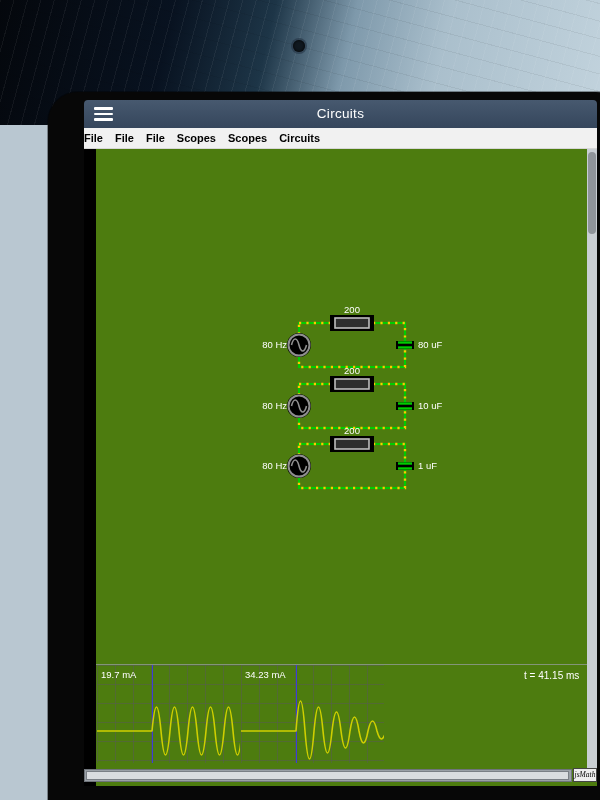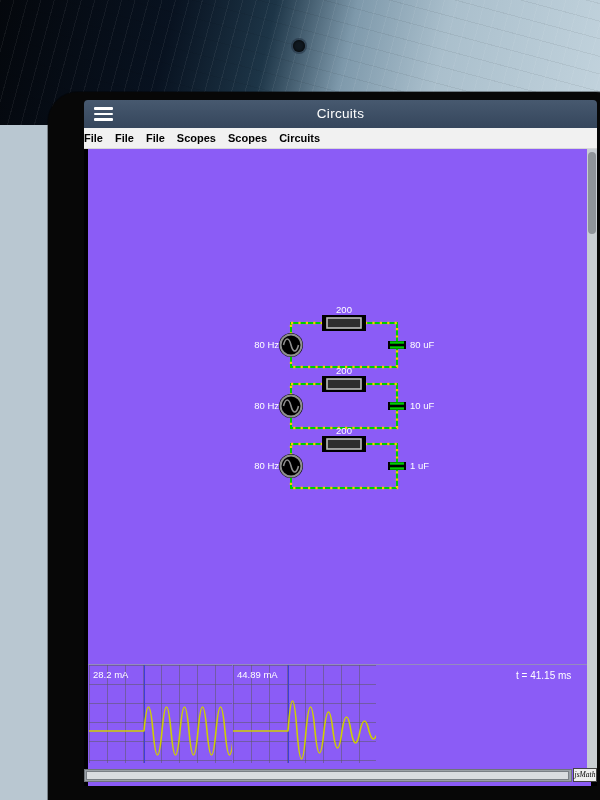--- a/index.html
+++ b/index.html
@@ -51,21 +51,21 @@
 
   
   .menubar{
     position:absolute;left:0;top:28px;width:513px;height:21px;background:#f1f1f1;
     display:flex;align-items:center;gap:12px;box-sizing:border-box;
     border-bottom:1px solid #d7d7d7;
   }
   .menu-item{font-size:11px;font-weight:bold;color:#000;cursor:pointer;white-space:nowrap;}
 
   
-  .canvas{position:absolute;left:4px;top:49px;width:503px;height:637px;background:#8b5cf6;}
+  .canvas{position:absolute;left:12px;top:49px;width:503px;height:637px;background:#4d7c0f;}
 
   
   .circuit{position:absolute;left:156px;}
   .c1{top:154px;} .c2{top:215px;} .c3{top:275px;}
   .wire{fill:none;stroke:#00cc00;stroke-width:2;}
   .wire-dots{fill:none;stroke:#ffc800;stroke-width:2.4;stroke-dasharray:2.2 5.2;}
   .res-body{fill:#2e2e2e;stroke:#bdbdbd;stroke-width:1.6;}
   .src-ring{fill:#000;stroke:#8f8f8f;stroke-width:2;}
   .sine{fill:none;stroke:#8f8f8f;stroke-width:1.6;}
   .plate{stroke:#00cc00;stroke-width:2.4;}
@@ -181,29 +181,29 @@
           <text class="clabel" x="166" y="45">1 uF</text>
         </svg>
 
         <div class="scope-divider"></div>
 
         <div class="scope scope-1">
           <div class="trigger"></div>
           <svg class="trace-svg" width="143" height="98" viewBox="0 0 143 98">
             <path class="trace" d="M0,66 H55 Q59.5,18 64,66 Q68.5,114 73,66 Q77.5,18 82,66 Q86.5,114 91,66 Q95.5,18 100,66 Q104.5,114 109,66 Q113.5,18 118,66 Q122.5,114 127,66 Q131.5,18 136,66 Q140.5,114 145,66"></path>
           </svg>
-          <div class="reading">28.2 mA</div>
+          <div class="reading">19.7 mA</div>
         </div>
 
         <div class="scope scope-2">
           <div class="trigger"></div>
           <svg class="trace-svg" width="143" height="98" viewBox="0 0 143 98">
             <path class="trace" d="M0,66 H55 Q59.5,6 64,66 Q68.5,122 73,66 Q77.5,18 82,66 Q86.5,110 91,66 Q95.5,28 100,66 Q104.5,100 109,66 Q113.5,38 118,66 Q122.5,90 127,66 Q131.5,46 136,66 Q140.5,82 145,66"></path>
           </svg>
-          <div class="reading">44.89 mA</div>
+          <div class="reading">34.23 mA</div>
         </div>
 
 
         <div class="time-label">t = 41.15 ms</div>
       </div>
 
       <div class="vscroll">
         <div class="vthumb"></div>
       </div>
       <div class="hscroll">

